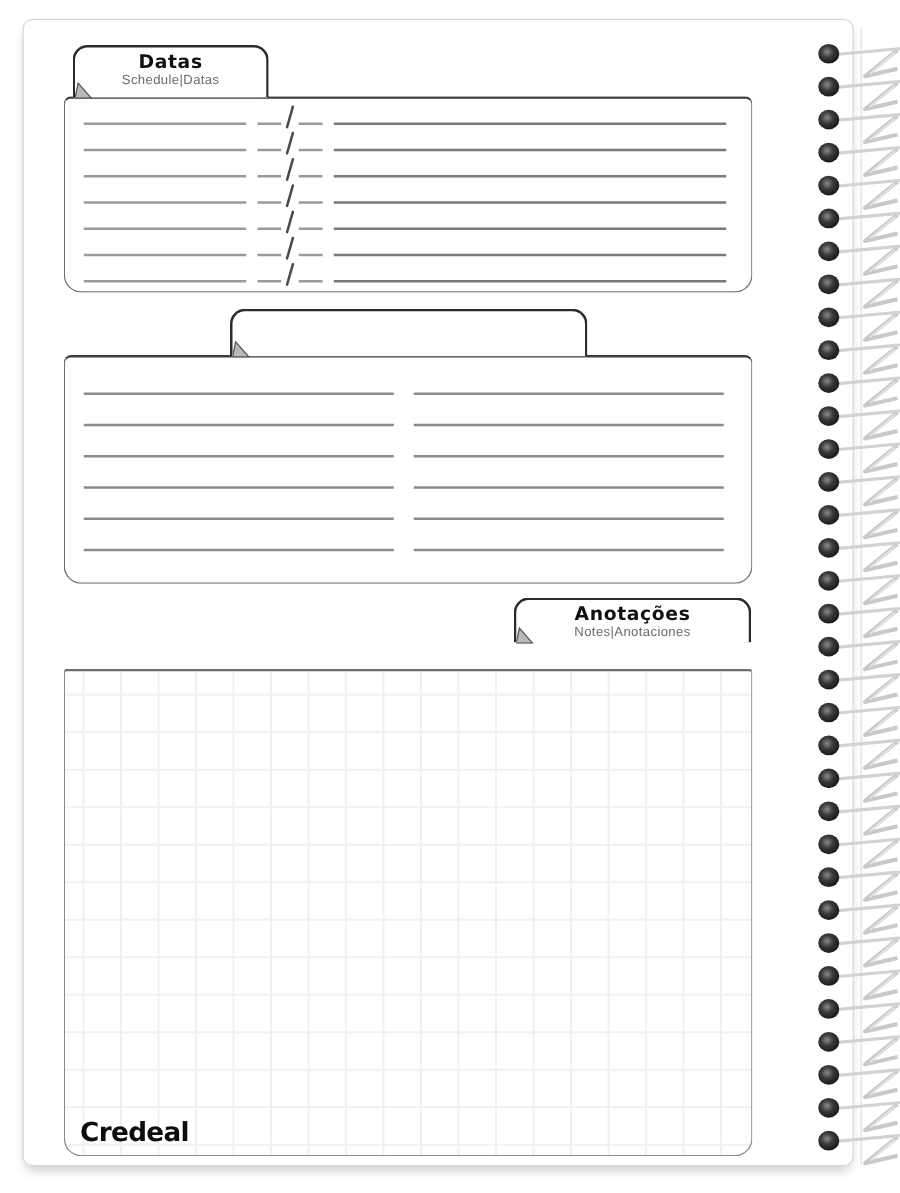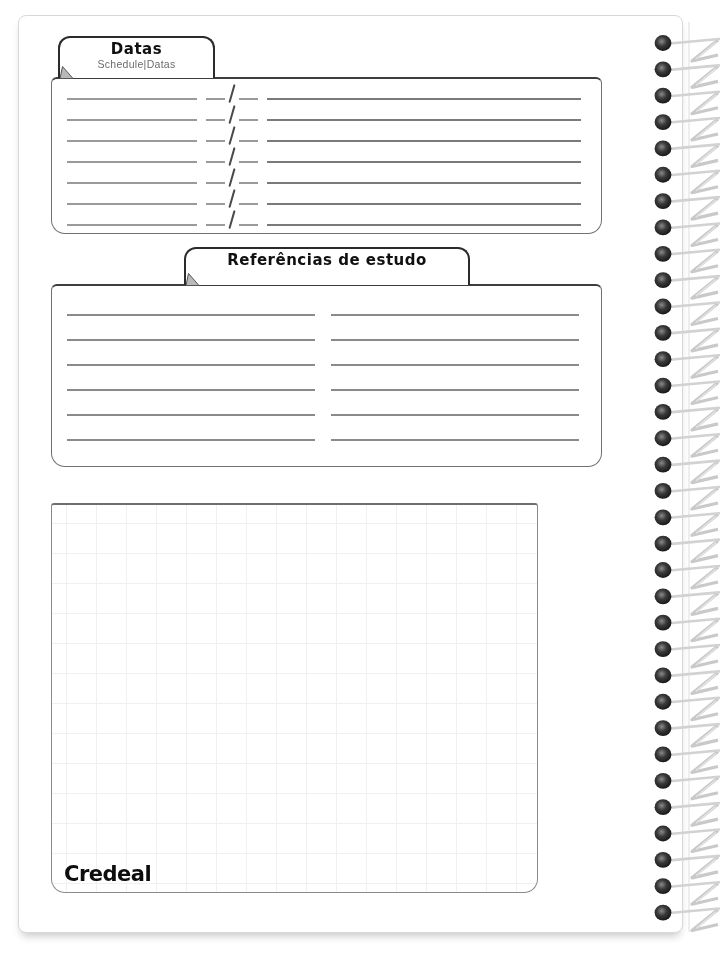--- a/index.html
+++ b/index.html
@@ -28,21 +28,21 @@
 
   
   .sec-box{position:absolute;background:#fff;border:1.5px solid var(--box-border);
     border-top:2px solid var(--box-border-top);border-radius:6px 6px 14px 14px;z-index:1;}
 
   .datas-tab{left:39px;top:20px;width:157px;height:42px;}
   .datas-box{left:32px;top:61px;width:551px;height:157px;}
   .ref-tab{left:165px;top:231px;width:286px;height:38px;}
   .ref-box{left:32px;top:268px;width:551px;height:183px;}
   .anot-tab{left:392px;top:462px;width:190px;height:36px;}
-  .anot-box{left:32px;top:487px;width:487px;height:390px;
+  .anot-box{left:32px;top:519px;width:551px;height:390px;
     border-radius:3px 3px 14px 14px;border-color:#8a8a8a;border-top:2.5px solid #6e6e6e;
     background-image:
       linear-gradient(to right,var(--grid) 1.5px,transparent 1.5px),
       linear-gradient(to bottom,var(--grid) 1.5px,transparent 1.5px);
     background-size:var(--grid-size) var(--grid-size);
     background-position:14px 18px;}
 
   
   .ln{height:1.6px;background:var(--line-left);}
   .date-row{display:flex;align-items:flex-end;height:21px;padding:0 20px 0 15px;}
@@ -141,21 +141,20 @@
             <div class="slash">
               <div class="bar"></div>
             </div>
             <div class="ln dash2"></div>
             <div class="ln right-ln"></div>
           </div>
         </div>
     </div>
 
     <div class="tab ref-tab">
-      <div class="tab-title">Referências de estudo</div>
       <svg class="fold" viewBox="0 0 14 14">
         <path d="M0,13.5 L13,13.5 L2.5,1.5 Z" fill="#b9b9b9" stroke="#555" stroke-width="1"></path>
       </svg>
     </div>
     <div class="sec-box ref-box">
       <div id="ref-rows" class="ref-rows">
           <div class="ref-row">
             <div class="ln col-ln"></div>
             <div class="ln col-ln"></div>
           </div>
@@ -175,20 +174,27 @@
             <div class="ln col-ln"></div>
             <div class="ln col-ln"></div>
           </div>
           <div class="ref-row">
             <div class="ln col-ln"></div>
             <div class="ln col-ln"></div>
           </div>
         </div>
     </div>
 
+    <div class="tab anot-tab">
+      <div class="tab-title">Anotações</div>
+      <div class="tab-sub">Notes|Anotaciones</div>
+      <svg class="fold" viewBox="0 0 14 14">
+        <path d="M0,13.5 L13,13.5 L2.5,1.5 Z" fill="#b9b9b9" stroke="#555" stroke-width="1"></path>
+      </svg>
+    </div>
     <div class="sec-box anot-box">
       <div class="logo">Credeal</div>
     </div>
 
   </div>
 
   <svg class="spiral" id="spiral-svg" width="80" height="954" viewBox="0 0 80 954">
     <defs>
       <radialGradient id="ringGrad" cx="42%" cy="40%" r="65%">
         <stop offset="0%" stop-color="#8a8a8a"></stop>

